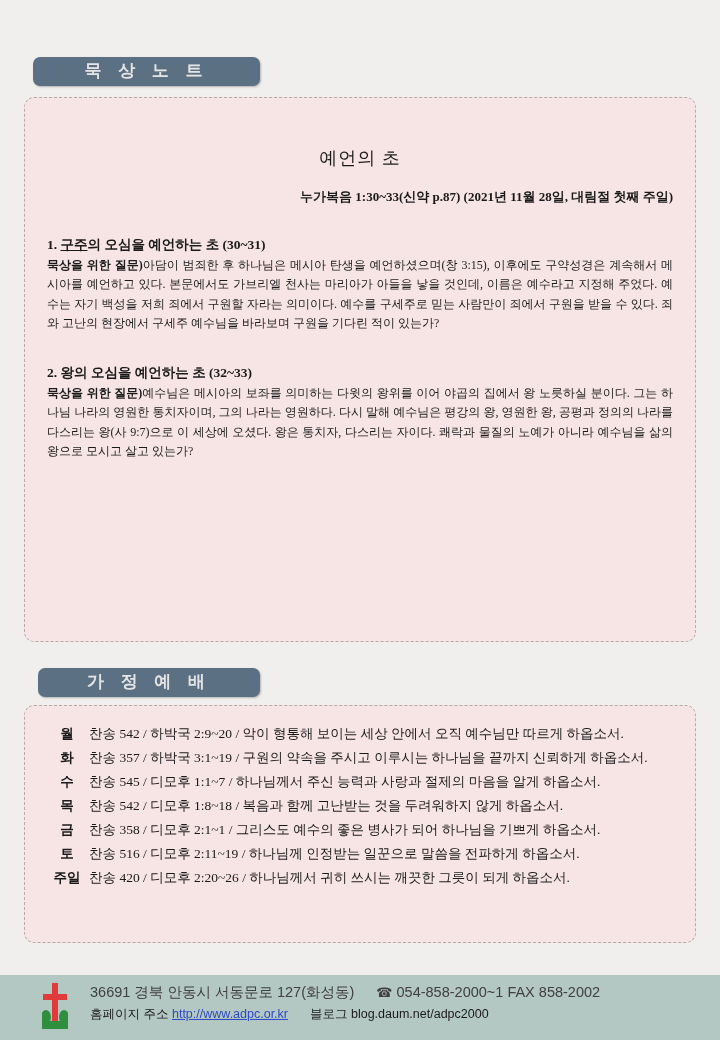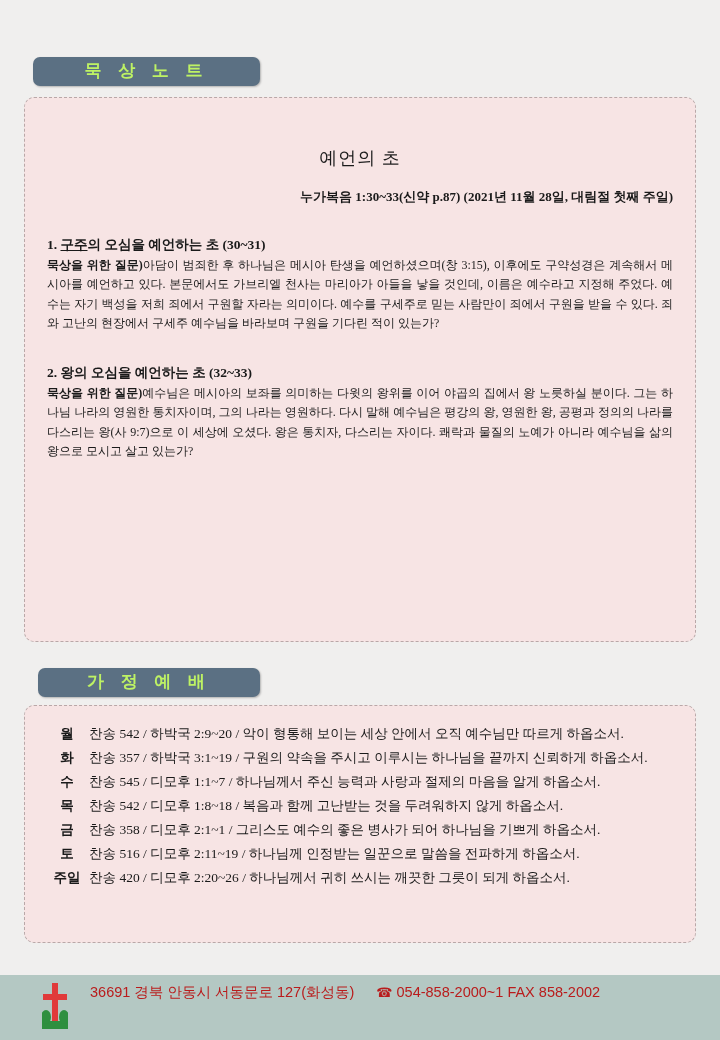--- a/index.html
+++ b/index.html
@@ -20,21 +20,21 @@
     left: 0; top: 0;
     width: 720px;
     height: 1040px;
     background: #f0efee;
   }
 
   
   .section-tab {
     position: absolute;
     background: #5b7083;
-    color: #bef264;
+    color: #e5e5e5;
     font-family: "Liberation Sans", sans-serif;
     font-weight: bold;
     font-size: 17px;
     letter-spacing: 6px;
     text-align: center;
     border-radius: 7px;
     box-shadow: 1px 1px 2px rgba(0,0,0,0.25);
     line-height: 28px;
   }
   #tab-meditation {
@@ -151,21 +151,21 @@
     left: 42px;
     top: 8px;
     width: 26px;
     height: 46px;
   }
   .footer-line1 {
     position: absolute;
     left: 90px;
     top: 8px;
     font-size: 14.5px;
-    color: #b91c1c;
+    color: #404040;
     white-space: nowrap;
   }
   .footer-line2 {
     position: absolute;
     left: 90px;
     top: 31px;
     font-size: 12.5px;
     color: #1a1a1a;
     white-space: nowrap;
   }
@@ -249,16 +249,19 @@
         <rect x="10" y="0" width="6" height="46" fill="#e03a3a"></rect>
         <rect x="1" y="11" width="24" height="6" fill="#e03a3a"></rect>
         <rect x="0" y="38" width="26" height="8" fill="#2f8f3f"></rect>
         <ellipse cx="4" cy="34" rx="5" ry="7" fill="#2f8f3f"></ellipse>
         <ellipse cx="22" cy="34" rx="5" ry="7" fill="#2f8f3f"></ellipse>
       </svg>
 
       <div class="footer-line1"><span>36691 경북 안동시 서동문로 127(화성동)</span><span class="footer-gap"></span><span class="phone-icon">☎</span>
         <span>054-858-2000~1 FAX 858-2002</span></div>
 
+      <div class="footer-line2"><span>홈페이지 주소</span>
+        <span class="footer-link">http://www.adpc.or.kr</span><span class="footer-gap"></span><span>블로그</span>
+        <span>blog.daum.net/adpc2000</span></div>
     </div>
   </div>
 
 </div>
 
 </body></html>

